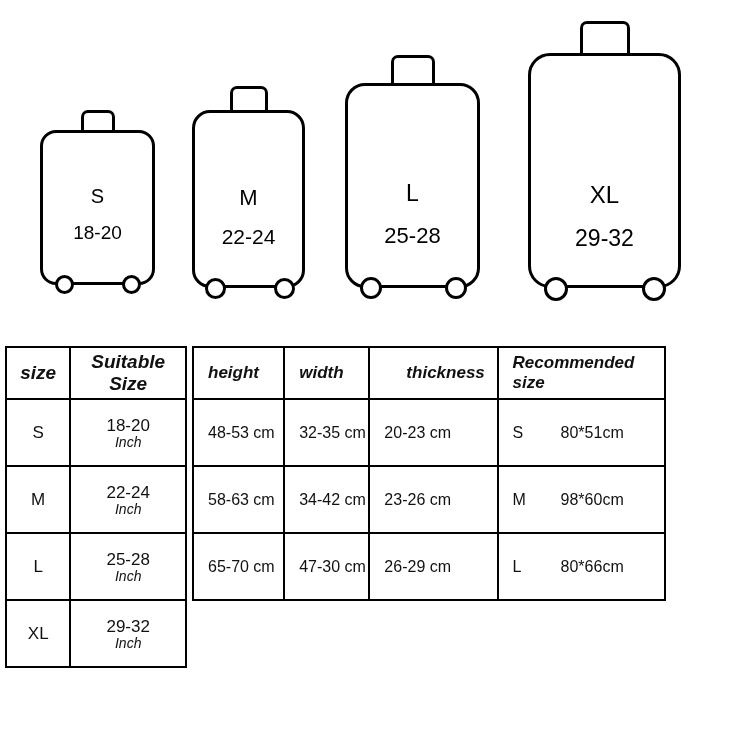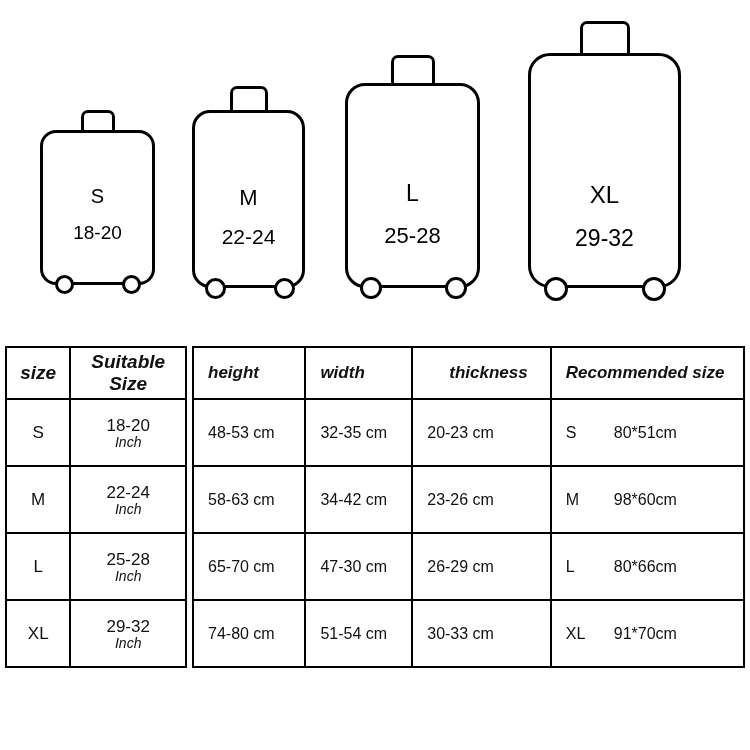--- a/index.html
+++ b/index.html
@@ -123,21 +123,21 @@
     font-weight: normal;
     font-size: 14px;
     margin-top: -2px;
   }
 
   
   .table-right {
     position: absolute;
     left: 192px;
     top: 6px;
-    width: 553px;
+    width: 474px;
   }
   .table-right th {
     height: 50px;
     font-style: italic;
     font-weight: bold;
     font-size: 17px;
     text-align: left;
     padding-left: 14px;
   }
   .table-right td {
@@ -278,28 +278,17 @@
           <td>65-70 cm</td>
           <td>47-30 cm</td>
           <td>26-29 cm</td>
           <td>
             <div class="rec-cell">
               <span class="rec-size">L</span>
               <span>80*66cm</span>
             </div>
           </td>
         </tr>
-        <tr>
-          <td>74-80 cm</td>
-          <td>51-54 cm</td>
-          <td>30-33 cm</td>
-          <td>
-            <div class="rec-cell">
-              <span class="rec-size">XL</span>
-              <span>91*70cm</span>
-            </div>
-          </td>
-        </tr>
       </tbody>
     </table>
 
   </div>
 </div>
 
 </body></html>

